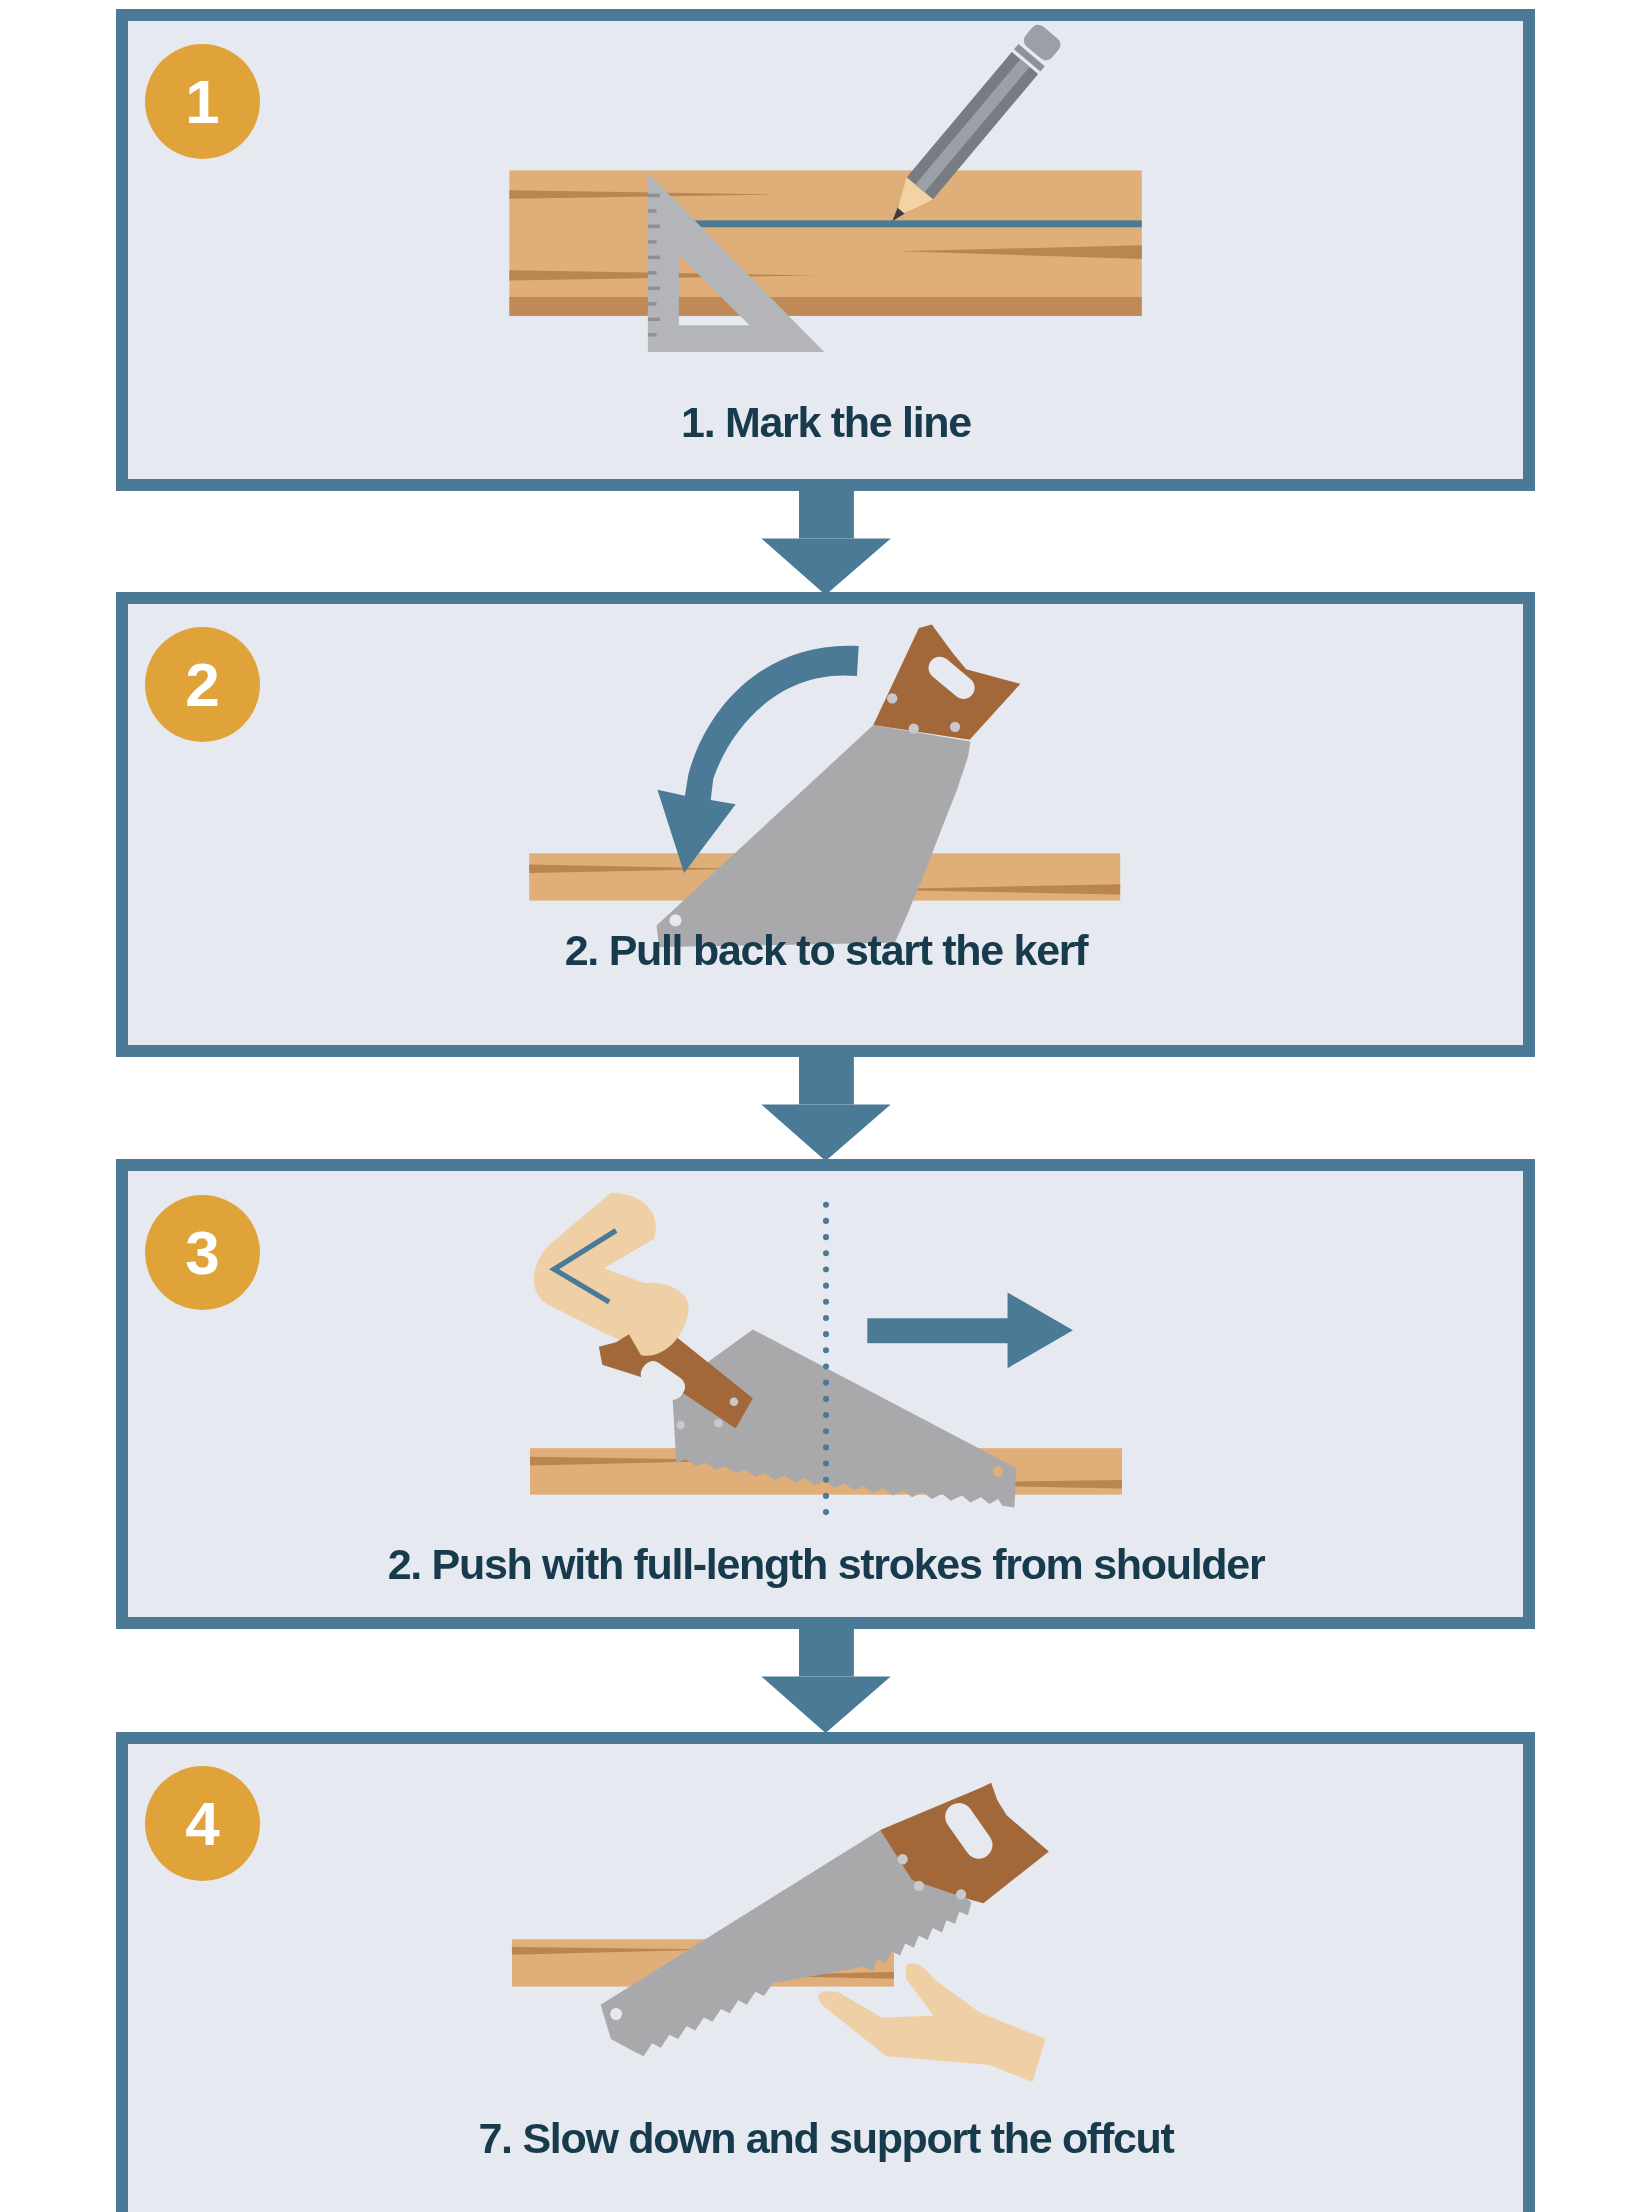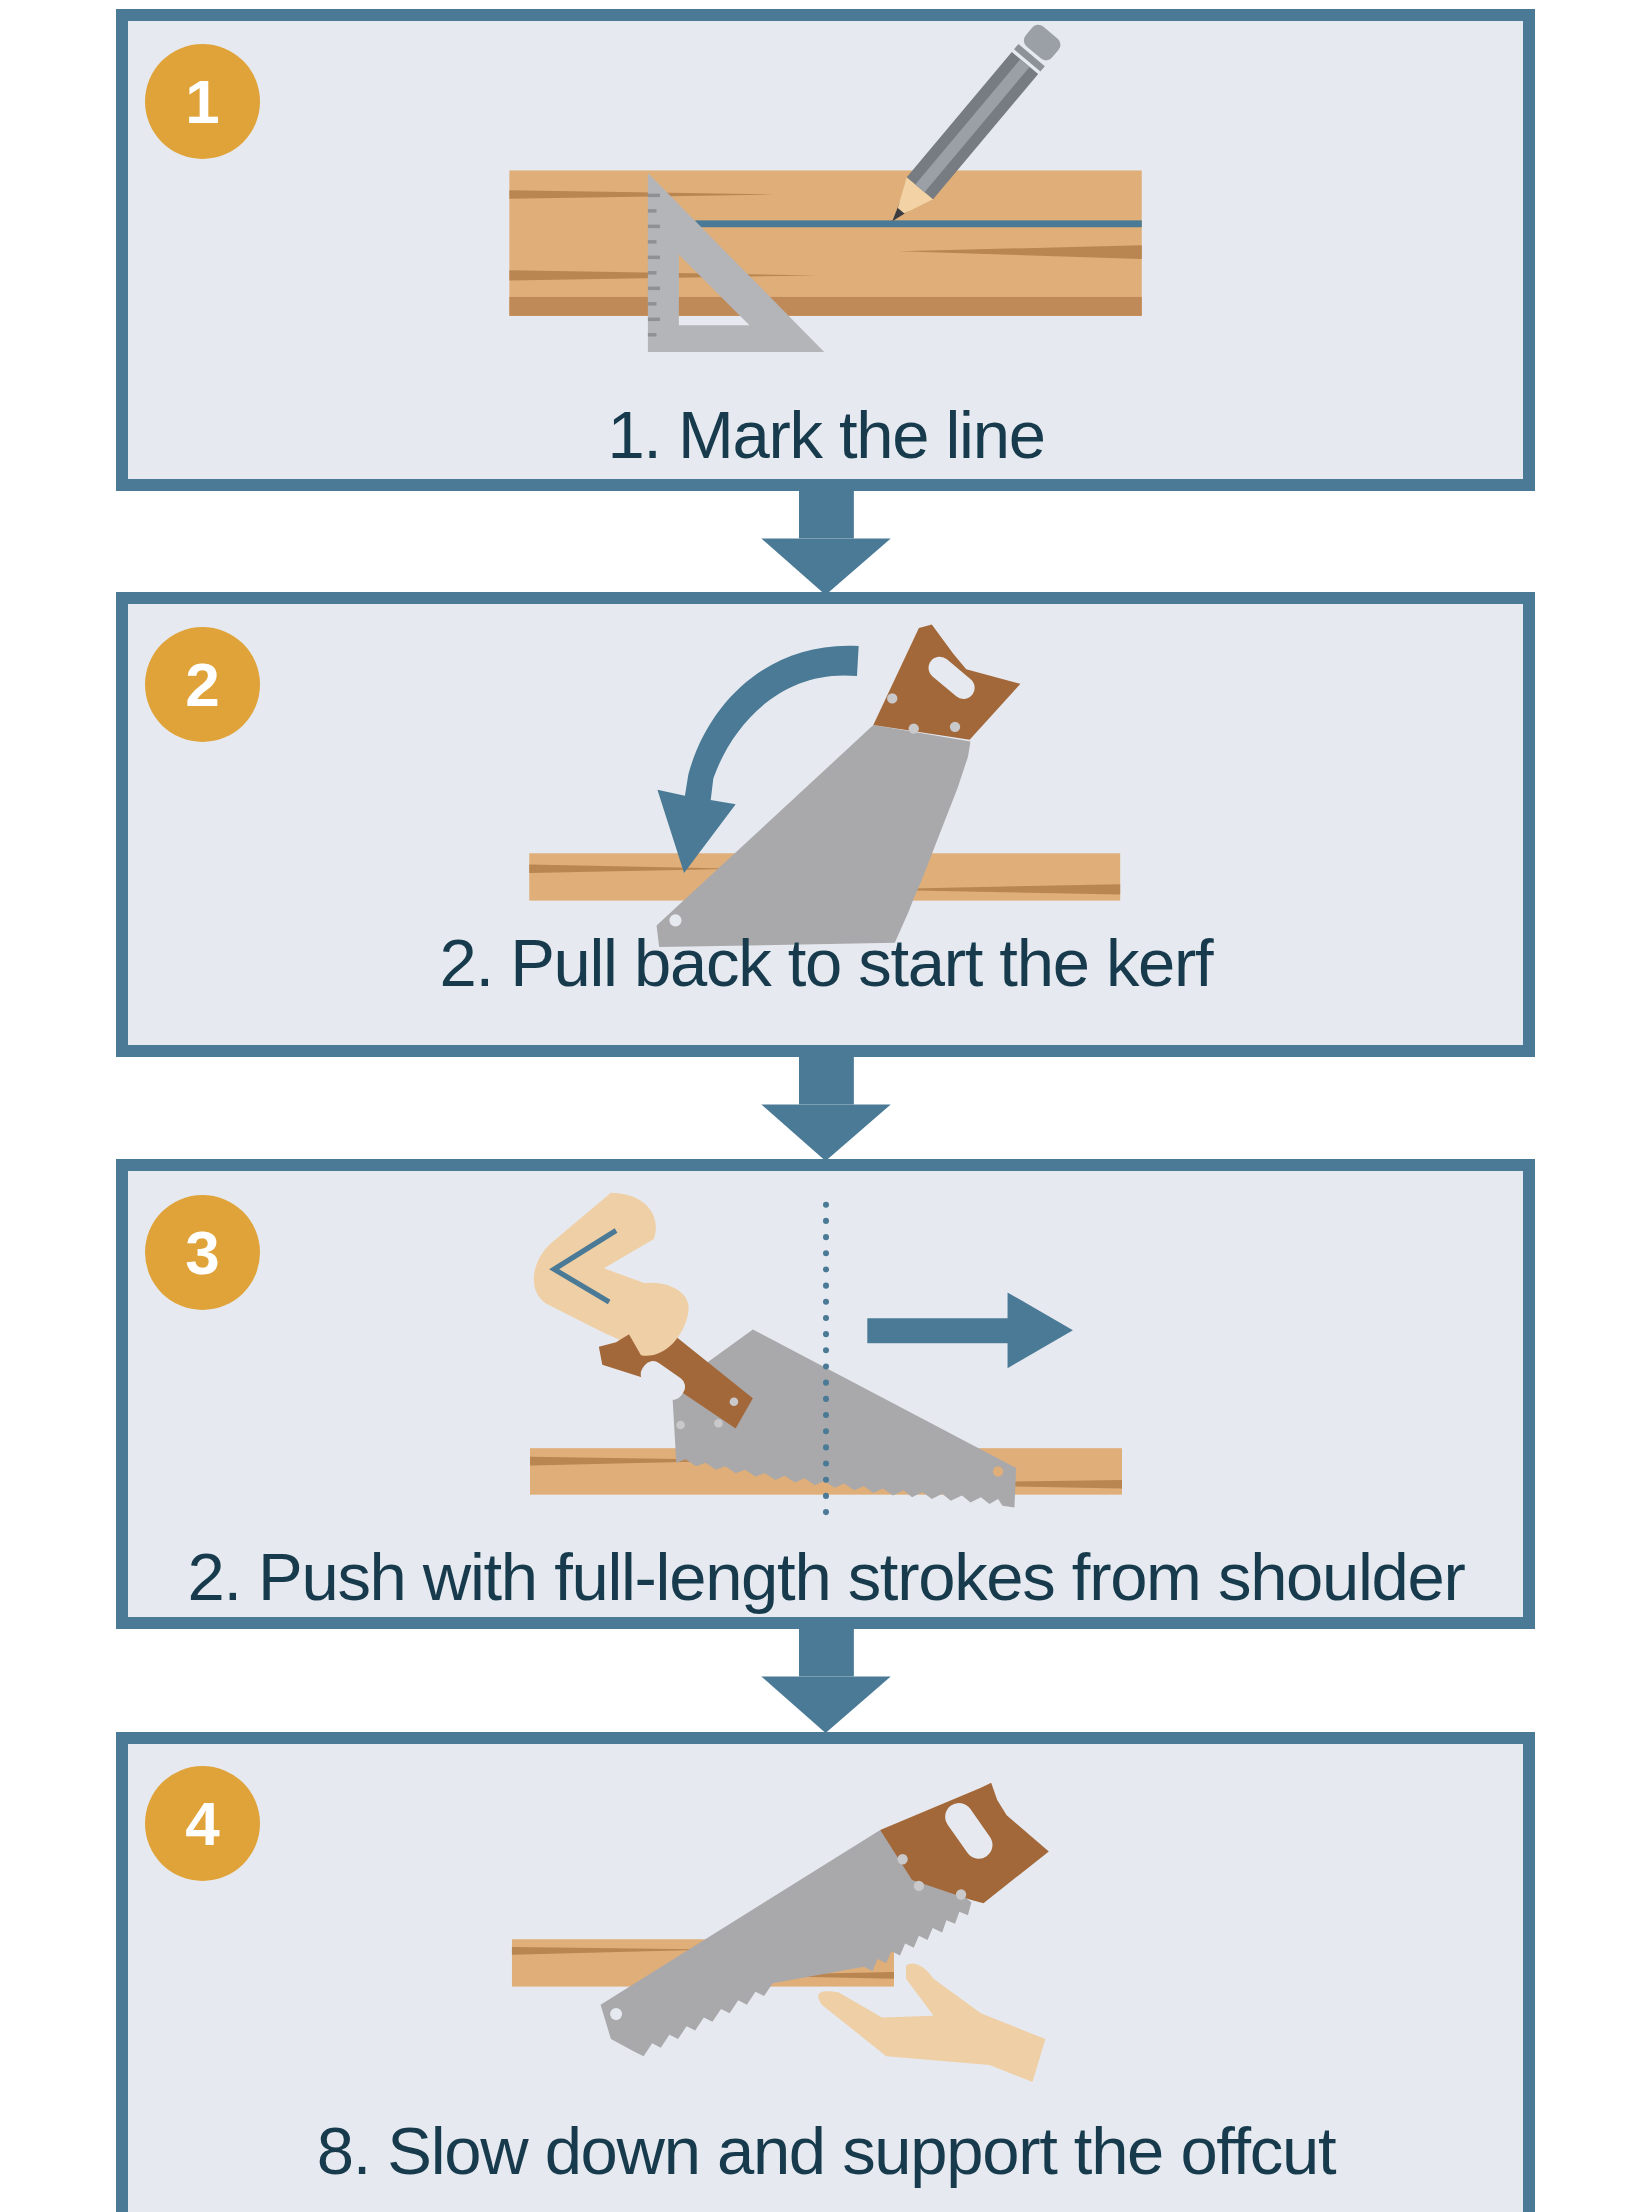--- a/index.html
+++ b/index.html
@@ -4,21 +4,21 @@
 <style>
   html, body { margin: 0; padding: 0; background: #ffffff; }
   body { width: 1652px; height: 2212px; position: relative; overflow: hidden;
          font-family: "Liberation Sans", "DejaVu Sans", sans-serif; }
   .panel { position: absolute; left: 116px; width: 1419px; box-sizing: border-box;
            border: 12px solid #4a7a95; background: #e6eaf0; }
   .badge { position: absolute; width: 115px; height: 115px; border-radius: 50%;
            background: #e0a33a; color: #ffffff; font-weight: bold; font-size: 62px;
            display: flex; align-items: center; justify-content: center; line-height: 1; }
   .label { position: absolute; left: 0; right: 0; text-align: center; color: #173b4d;
-           font-weight: normal; font-size: 67px; letter-spacing: -1.3px; line-height: 1;
+           font-weight: bold; font-size: 43px; letter-spacing: -1.3px; line-height: 1;
            white-space: nowrap; }
   .illus { position: absolute; left: 0; top: 0; }
   .flow-arrow { position: absolute; left: 761px; width: 130px; }
 </style>
 </head>
 <body>
 
 <div class="panel" style="top:8.6px; height:482px;"></div>
 <div class="badge" style="left:145px; top:44px;">1</div>
 <svg class="illus" width="1652" height="482" viewBox="0 0 1920 560">
@@ -140,14 +140,14 @@
   <g>
     <path d="M1023,2127 L1129,2211 L1125,2226 L1115,2222 L1110,2236 L1100,2232 L1095,2246 L1084,2241 L1078,2255 L1068,2250 L1062,2264 L1052,2259 L1046,2273 L1036,2268 L1030,2282 L1020,2277 L1014,2291 L1004,2286 L898,2305 L888,2320 L878,2315 L868,2330 L858,2325 L848,2340 L838,2335 L828,2350 L818,2345 L808,2360 L798,2355 L788,2370 L778,2365 L768,2380 L758,2375 L748,2390 L738,2385 L710,2370 L698,2330 Z" fill="#a9a9ab"></path>
     <circle cx="716" cy="2341" r="7" fill="#e6eaf0"></circle>
     <path d="M1023,2127 L1140,2078 L1152,2072 L1159,2092 L1170,2110 L1219,2152 L1143,2212 L1128,2208 L1060,2185 Z" fill="#a3683a"></path>
     <rect x="1090" y="2112" width="72" height="32" rx="16" transform="rotate(55 1126 2128)" fill="#e6eaf0"></rect>
     <circle cx="1049" cy="2161" r="6" fill="#c9c9cb"></circle>
     <circle cx="1068" cy="2192" r="6" fill="#c9c9cb"></circle>
     <circle cx="1117" cy="2202" r="6" fill="#c9c9cb"></circle>
   </g>
 </svg>
-<div class="label" style="top:2117px;">8. Slow down and support the offcut</div>
+<div class="label" style="top:2117px;">7. Slow down and support the offcut</div>
 
 
 </body></html>

